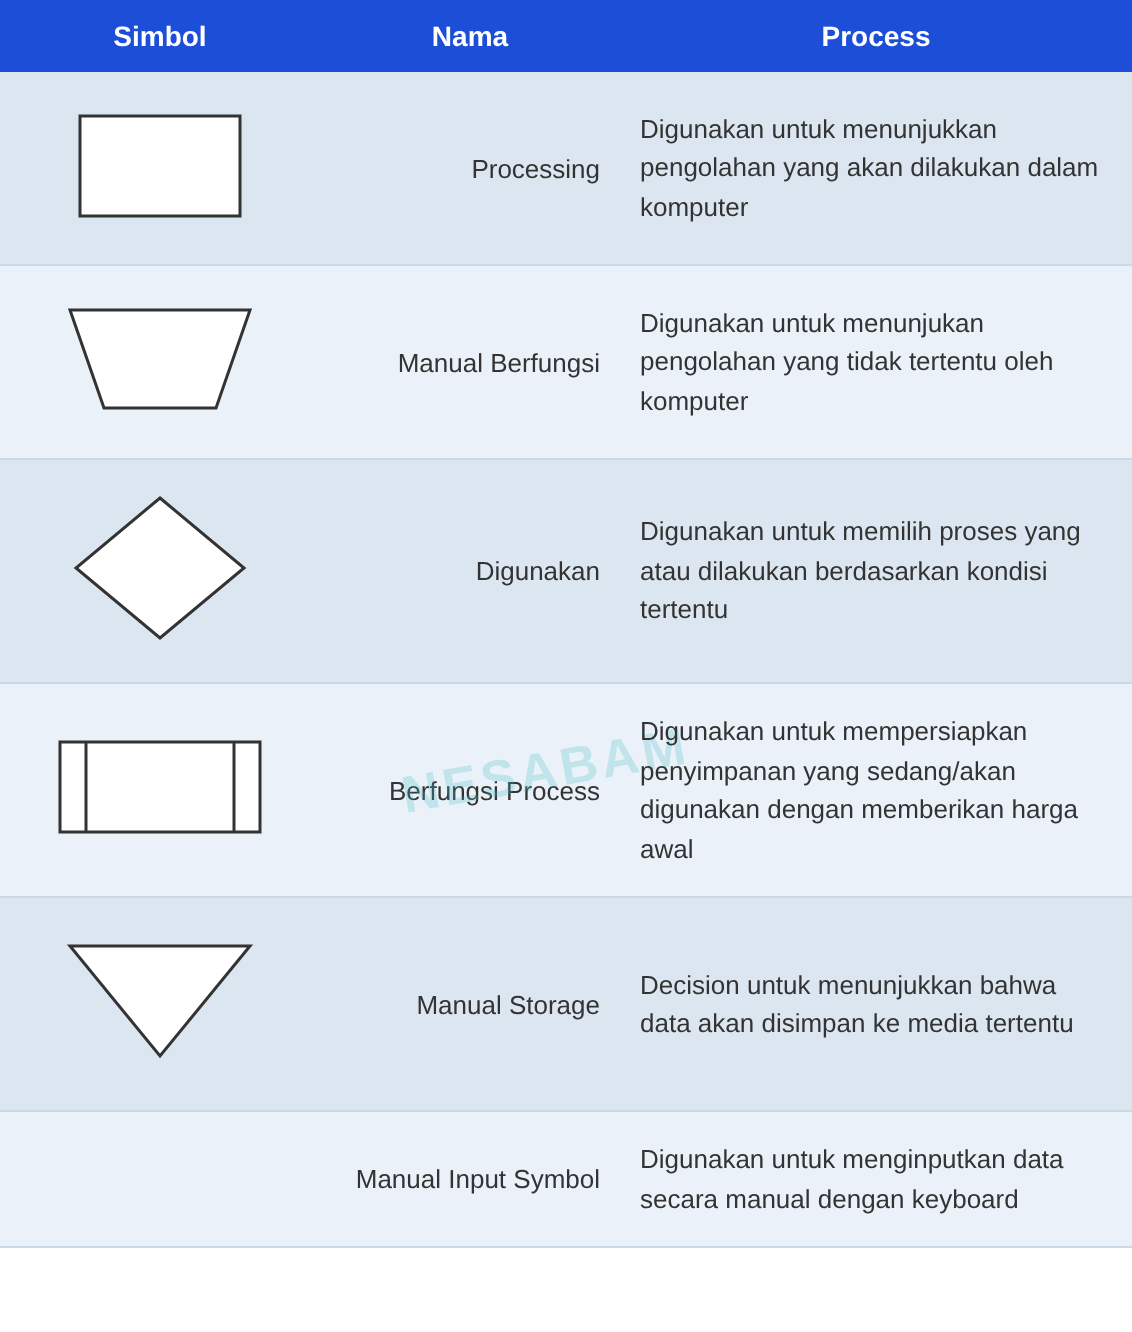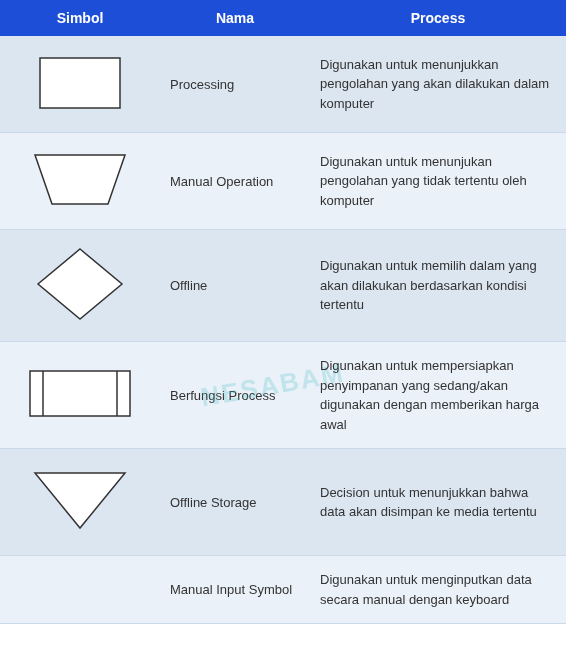--- a/index.html
+++ b/index.html
@@ -33,21 +33,21 @@
     td {
       padding: 14px 10px;
       vertical-align: middle;
     }
     td.symbol-cell {
       width: 160px;
       text-align: center;
     }
     td.name-cell {
       width: 150px;
-      text-align: left;
+      text-align: right;
       color: #333;
     }
     td.func-cell {
       width: 256px;
       color: #333;
       line-height: 1.5;
     }
     
     svg {
       display: inline-block;
@@ -82,46 +82,46 @@
         <td class="symbol-cell"><svg width="100" height="65" viewBox="0 0 100 65">
         <rect x="10" y="8" width="80" height="50" fill="white" stroke="#333" stroke-width="1.5"></rect>
       </svg></td>
         <td class="name-cell">Processing</td>
         <td class="func-cell">Digunakan untuk menunjukkan pengolahan yang akan dilakukan dalam komputer</td>
       </tr>
       <tr>
         <td class="symbol-cell"><svg width="100" height="65" viewBox="0 0 100 65">
         <polygon points="5,8 95,8 78,57 22,57" fill="white" stroke="#333" stroke-width="1.5"></polygon>
       </svg></td>
-        <td class="name-cell">Manual Operation</td>
+        <td class="name-cell">Manual Berfungsi</td>
         <td class="func-cell">Digunakan untuk menunjukan pengolahan yang tidak tertentu oleh komputer</td>
       </tr>
       <tr>
         <td class="symbol-cell"><svg width="100" height="80" viewBox="0 0 100 80">
         <polygon points="50,5 92,40 50,75 8,40" fill="white" stroke="#333" stroke-width="1.5"></polygon>
       </svg></td>
-        <td class="name-cell">Offline</td>
-        <td class="func-cell">Digunakan untuk memilih dalam yang akan dilakukan berdasarkan kondisi tertentu</td>
+        <td class="name-cell">Digunakan</td>
+        <td class="func-cell">Digunakan untuk memilih proses yang atau dilakukan berdasarkan kondisi tertentu</td>
       </tr>
       <tr class="row-with-watermark">
         <td class="symbol-cell" style="position: relative;"><svg width="110" height="65" viewBox="0 0 110 65">
         <rect x="5" y="10" width="100" height="45" fill="white" stroke="#333" stroke-width="1.5"></rect>
         <line x1="18" y1="10" x2="18" y2="55" stroke="#333" stroke-width="1.5"></line>
         <line x1="92" y1="10" x2="92" y2="55" stroke="#333" stroke-width="1.5"></line>
       </svg></td>
         <td class="name-cell">Berfungsi Process</td>
         <td class="func-cell">
           <div style="position: relative; min-height: 70px;"><div class="watermark" style="position: absolute; top: 10px; left: -120px; font-size: 26px; z-index: 0;">NESABAM</div><span style="position: relative; z-index: 1;">Digunakan untuk mempersiapkan penyimpanan yang sedang/akan digunakan dengan memberikan harga awal</span></div>
         </td>
       </tr>
       <tr>
         <td class="symbol-cell"><svg width="100" height="75" viewBox="0 0 100 75">
         <polygon points="5,10 95,10 50,65" fill="white" stroke="#333" stroke-width="1.5"></polygon>
       </svg></td>
-        <td class="name-cell">Offline Storage</td>
+        <td class="name-cell">Manual Storage</td>
         <td class="func-cell">Decision untuk menunjukkan bahwa data akan disimpan ke media tertentu</td>
       </tr>
       <tr>
         <td class="symbol-cell"></td>
         <td class="name-cell">Manual Input Symbol</td>
         <td class="func-cell">Digunakan untuk menginputkan data secara manual dengan keyboard</td>
       </tr>
     </tbody>
 </table>
 

